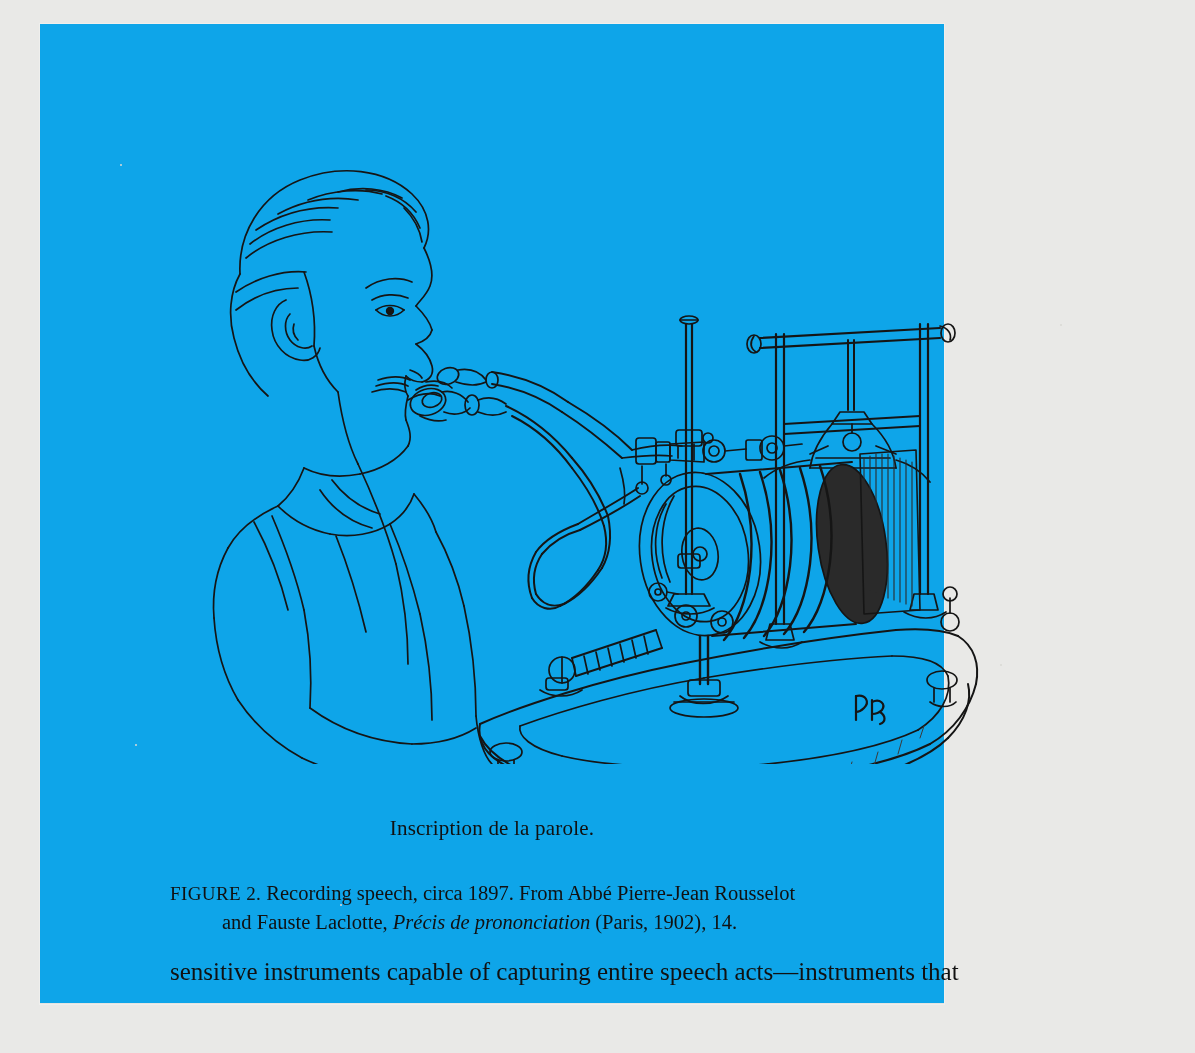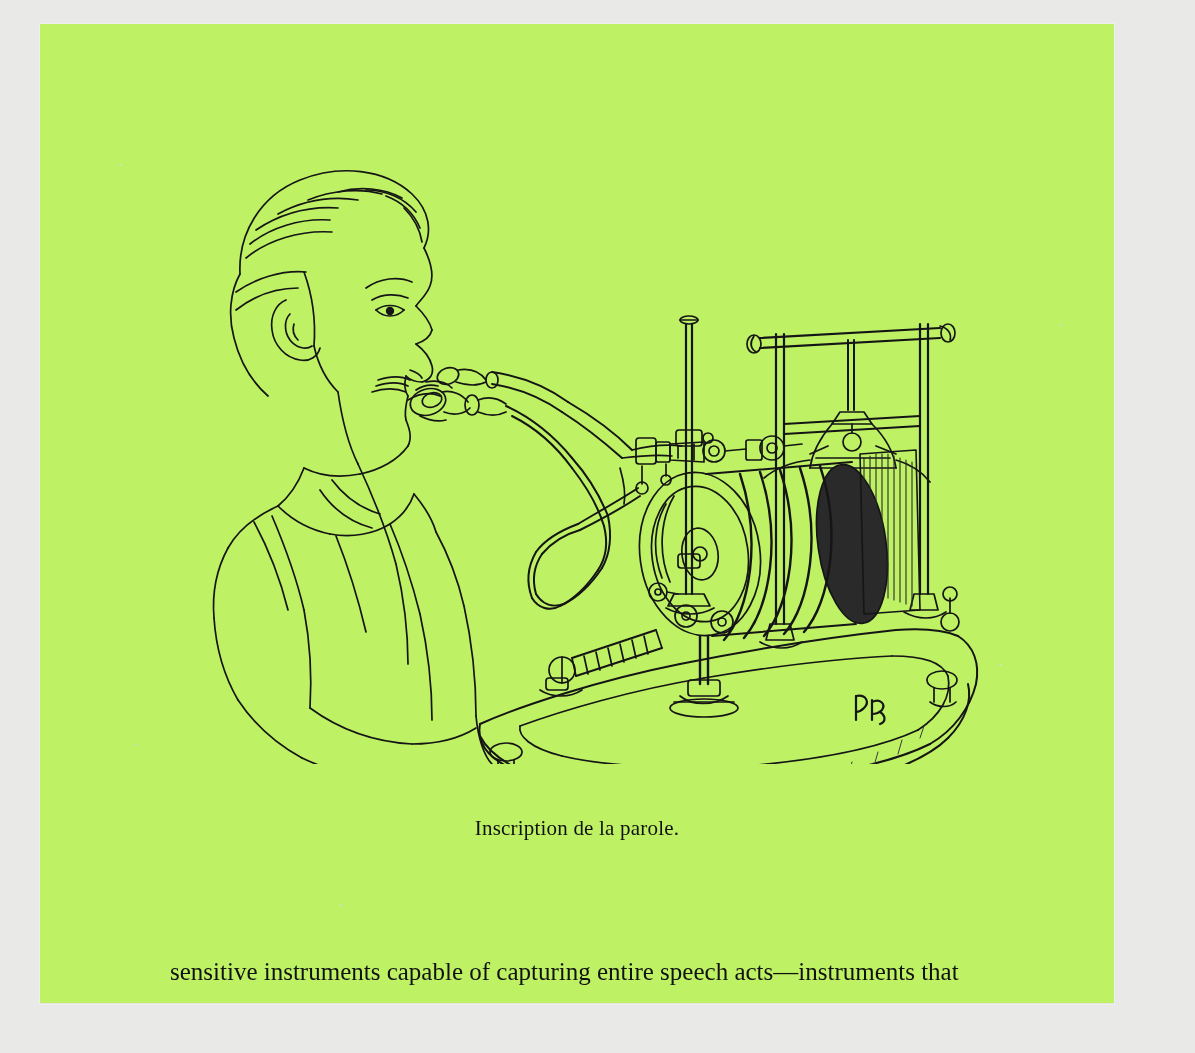--- a/index.html
+++ b/index.html
@@ -10,23 +10,23 @@
     width: 1195px;
     height: 1053px;
     background: #e9e9e7;
     font-family: "Liberation Serif", serif;
     overflow: hidden;
   }
   .page {
     position: absolute;
     left: 40px;
     top: 24px;
-    width: 1074px;
+    width: 904px;
     height: 980px;
-    background: #bef264;
+    background: #0ea5e9;
     box-shadow: 0 0 0 1px #efefed;
   }
   .page-inner {
     position: relative;
     width: 100%;
     height: 100%;
   }
 
   
   .figure-block {
@@ -433,20 +433,27 @@
               <path d="M700 588 C706 592 706 598 700 600"></path>
             </g>
 
           </g>
         </svg>
       </div>
     </div>
 
     <div class="plate-title">Inscription de la parole.</div>
 
+    <div class="figure-caption">
+      <span class="fig-label">FIGURE 2.</span>
+      <span>Recording speech, circa 1897. From Abbé Pierre-Jean Rousselot</span>
+      <span class="cap-line2">
+        <span>and Fauste Laclotte, </span><i>Précis de prononciation</i><span> (Paris, 1902), 14.</span>
+      </span>
+    </div>
 
     <div class="body-text">sensitive instruments capable of capturing entire speech acts—instruments that</div>
 
     <div class="rule-bottom"></div>
 
     <div class="speck" style="left:80px; top:140px;"></div>
     <div class="speck" style="left:95px; top:720px;"></div>
     <div class="speck" style="left:1020px; top:300px;"></div>
     <div class="speck" style="left:960px; top:640px;"></div>
     <div class="speck" style="left:300px; top:880px;"></div>

